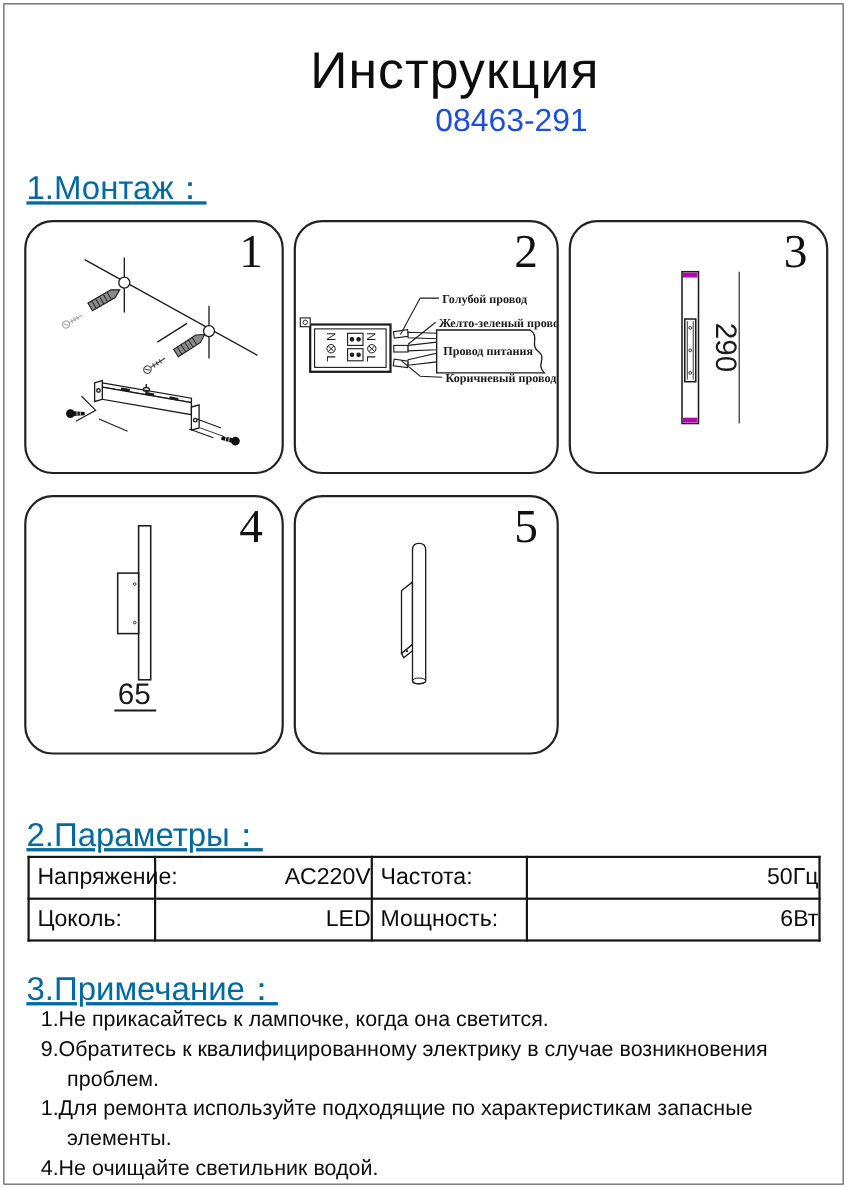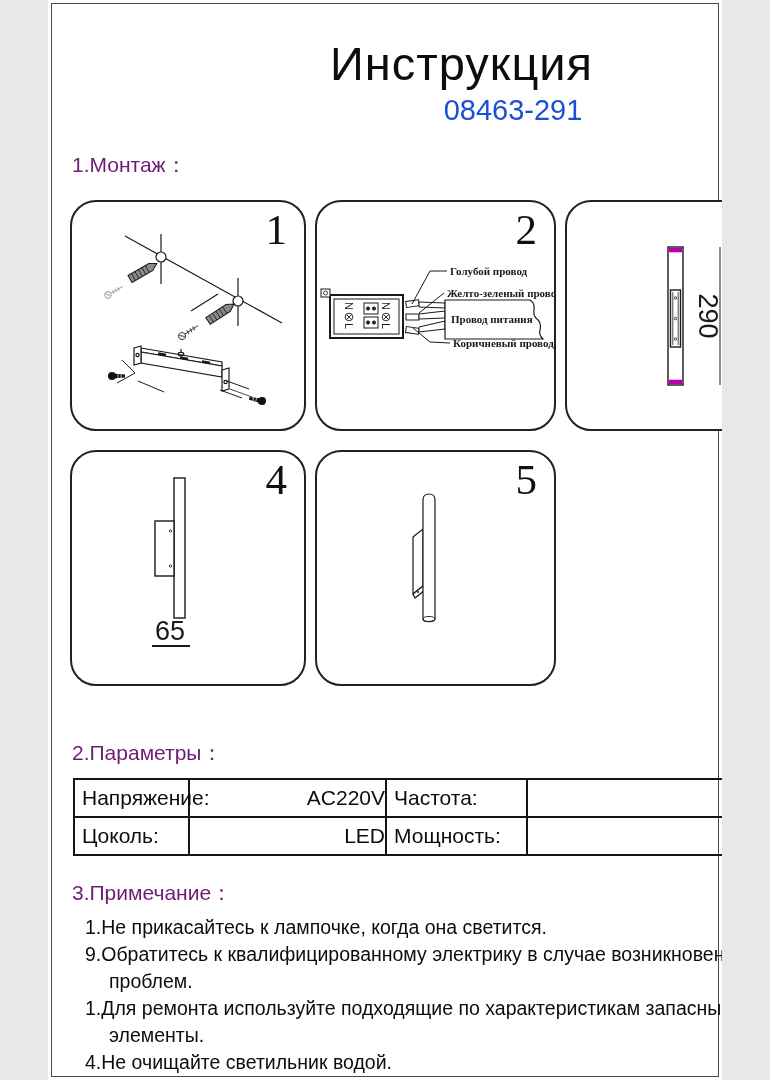--- a/index.html
+++ b/index.html
@@ -1,30 +1,30 @@
 <!DOCTYPE html>
 <html><head>
 <meta charset="utf-8">
 <style>
   html,body{margin:0;padding:0;background:#e8e8e8;}
   .page{
-    position:relative; width:674px; height:1080px; background:#ffffff;
+    position:relative; width:770px; height:1080px; background:#ffffff;
     font-family:"Liberation Sans", sans-serif; color:#111; overflow:hidden;
     margin:0 auto;
   }
   .frame{position:absolute; inset:3px; border:1px solid #4a4a4a; pointer-events:none;}
   .title{
     position:absolute; top:36px; left:57px; width:713px; text-align:center;
     font-size:47px; letter-spacing:1px; color:#0d0d0d;
   }
   .model{
     position:absolute; top:94px; left:160px; width:610px; text-align:center;
     font-size:29px; color:#1d4ed8;
   }
-  .section-heading{position:absolute; left:24px; font-size:21px; color:#701a75;}
+  .section-heading{position:absolute; left:24px; font-size:30px; color:#0369a1;text-decoration:underline;}
   #h-montage{top:151px;}
   #h-params{top:739px;}
   #h-notes{top:879px;}
 
   .panel{
     position:absolute; border:2px solid #222; border-radius:26px; background:#fff;
   }
   #panel1{left:22px; top:200px; width:232px; height:227px;}
   #panel2{left:267px; top:200px; width:237px; height:227px;}
   #panel3{left:517px; top:200px; width:232px; height:227px;}

